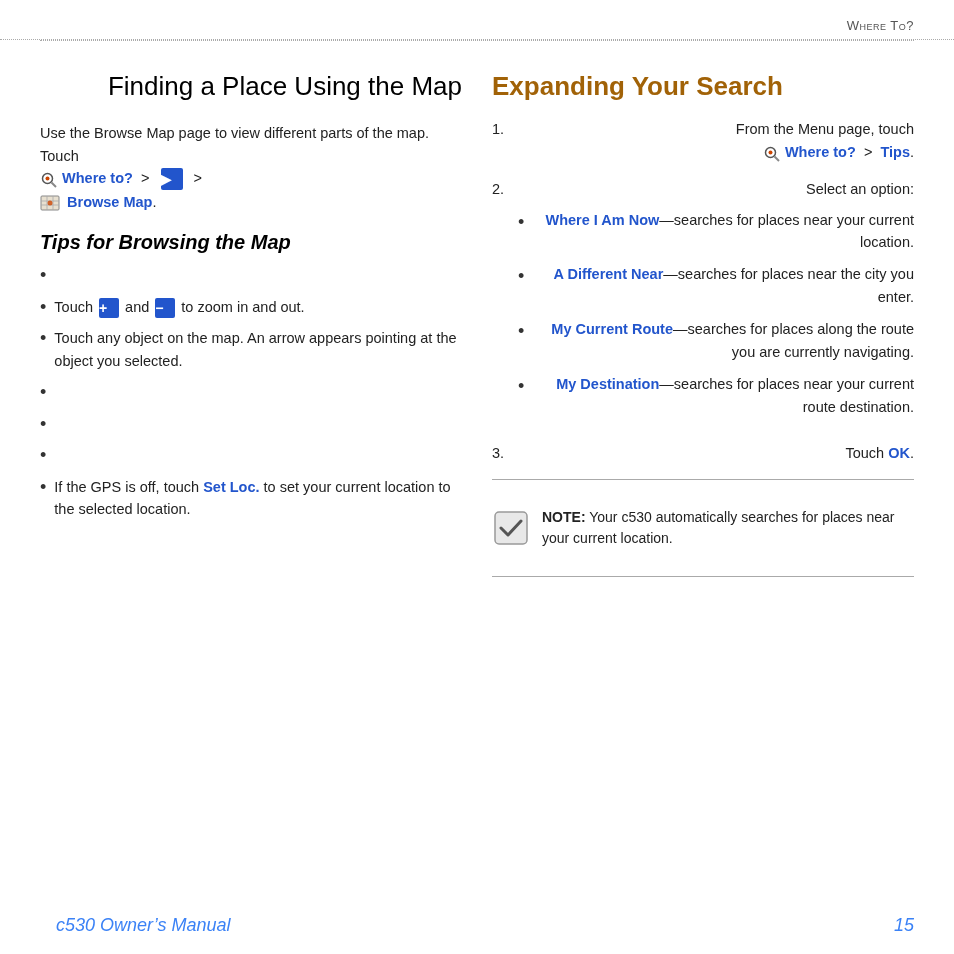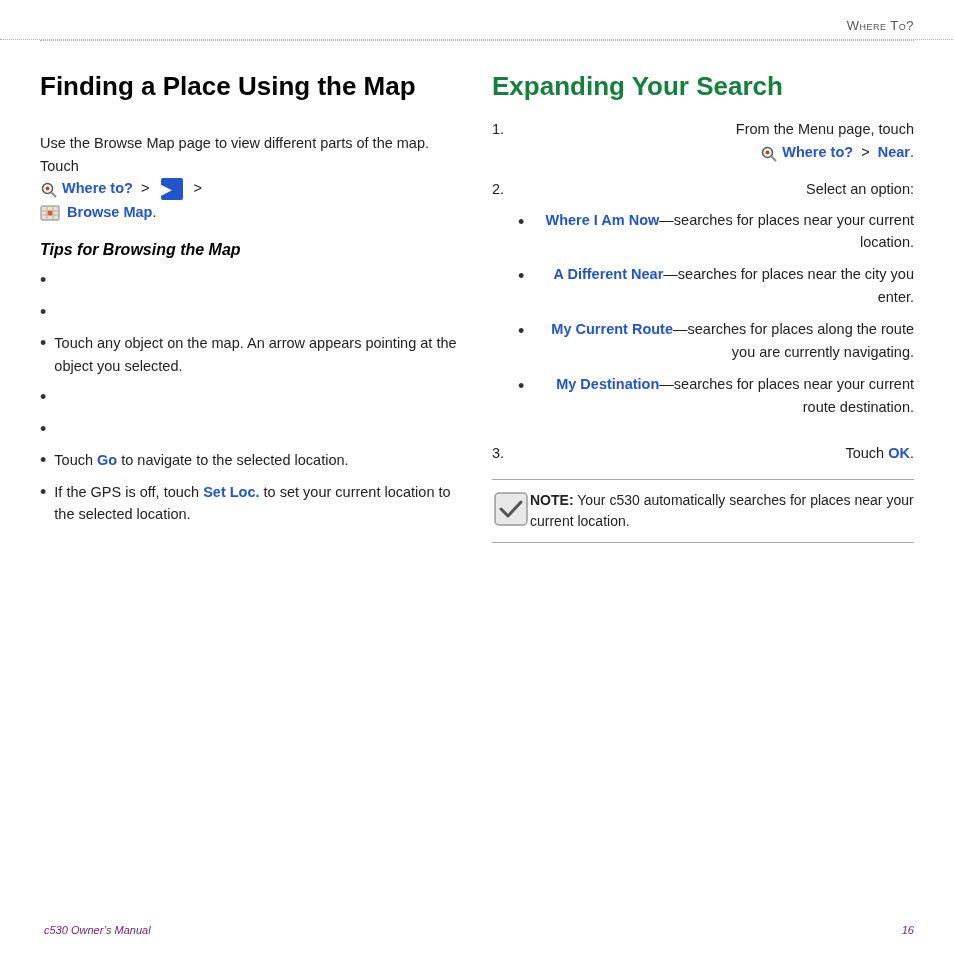--- a/index.html
+++ b/index.html
@@ -37,24 +37,25 @@
       max-width: 430px;
     }
 
     .right-column {
       flex: 1;
       max-width: 430px;
     }
 
     h1.section-title {
       font-size: 26px;
-      font-weight: 700;
+      font-weight: 400;
       color: #000;
       line-height: 1.2;
-      margin-bottom: 30px;
+      margin-bottom: 20px;
+      text-align: right;
     }
 
     .intro-text {
       font-size: 14.5px;
       line-height: 1.55;
       color: #222;
       margin-bottom: 18px;
     }
 
     .link-blue {
@@ -101,21 +102,21 @@
       display: inline-flex;
       align-items: center;
       justify-content: center;
       width: 20px;
       height: 20px;
       vertical-align: middle;
       margin-right: 3px;
     }
 
     h2.subsection-title {
-      font-size: 16px;
+      font-size: 20px;
       font-weight: 900;
       font-style: italic;
       color: #000;
       margin-top: 18px;
       margin-bottom: 10px;
     }
 
     ul.tips-list {
       list-style: none;
       padding: 0;
@@ -151,21 +152,21 @@
       font-weight: bold;
       vertical-align: middle;
       margin: 0 2px;
       border-radius: 2px;
     }
 
     
     h1.right-title {
       font-size: 26px;
       font-weight: 900;
-      color: #15803d;
+      color: #a16207;
       line-height: 1.2;
       margin-bottom: 16px;
     }
 
     ol.steps-list {
       list-style: none;
       padding: 0;
     }
 
     ol.steps-list > li {
@@ -208,25 +209,26 @@
     ul.options-list li .bullet {
       flex-shrink: 0;
       font-size: 18px;
       color: #333;
       margin-top: 0;
     }
 
     
     .note-box {
       display: flex;
+      gap: 12px;
       border-top: 1px solid #aaa;
       border-bottom: 1px solid #aaa;
-      padding: 10px 0;
+      padding: 27px 0;
       margin-top: 10px;
-      align-items: flex-start;
+      align-items: center;
     }
 
     .note-icon {
       flex-shrink: 0;
       width: 38px;
       height: 38px;
       display: flex;
       align-items: center;
       justify-content: center;
     }
@@ -238,27 +240,27 @@
     }
 
     .note-text strong {
       font-weight: 900;
     }
 
     
     .page-footer {
       position: absolute;
       bottom: 18px;
-      left: 4px;
+      left: 16px;
       right: 0;
       display: flex;
       justify-content: space-between;
       padding: 0 40px;
-      font-size: 11px;
-      color: #701a75;
+      font-size: 18px;
+      color: #3b82f6;
       font-style: italic;
     }
 
     .divider-line {
       border: none;
       border-top: 1px dotted #aaa;
       margin: 0 40px 0 40px;
     }
 
     
@@ -316,34 +318,38 @@
     </p>
 
     <h2 class="subsection-title">Tips for Browsing the Map</h2>
 
     <ul class="tips-list">
       <li>
         <span class="bullet">•</span>
       </li>
       <li>
         <span class="bullet">•</span>
+        <span>
+          Touch <span class="zoom-btn inline-icon">+</span>
+          and <span class="zoom-btn inline-icon">−</span>
+          to zoom in and out.
+        </span>
       </li>
       <li>
         <span class="bullet">•</span>
         <span>Touch any object on the map. An arrow appears pointing at the object you selected.</span>
       </li>
       <li>
         <span class="bullet">•</span>
       </li>
       <li>
         <span class="bullet">•</span>
       </li>
       <li>
         <span class="bullet">•</span>
-        <span>Touch <span class="link-blue">Go</span> to navigate to the selected location.</span>
       </li>
       <li>
         <span class="bullet">•</span>
         <span>If the GPS is off, touch <span class="link-blue">Set Loc.</span> to set your current location to the selected location.</span>
       </li>
     </ul>
 
   </div>
 
   <div class="right-column">
@@ -359,21 +365,21 @@
           <br>
           <span class="magnifier inline-icon">
             <svg width="18" height="18" viewBox="0 0 18 18">
               <circle cx="7.5" cy="7.5" r="5" stroke="#555" stroke-width="1.5" fill="none"></circle>
               <circle cx="7.5" cy="7.5" r="2" fill="#cc4400"></circle>
               <line x1="11.5" y1="11.5" x2="16" y2="16" stroke="#888" stroke-width="2"></line>
             </svg>
           </span>
           <span class="link-blue">Where to?</span>
           &nbsp;&gt;&nbsp;
-          <span class="link-blue">Near</span>.
+          <span class="link-blue">Tips</span>.
         </span>
       </li>
 
       <li>
         <span class="step-num">2.</span>
         <span class="step-content">
           Select an option:
           <ul class="options-list">
             <li>
               <span class="bullet">•</span>
@@ -416,14 +422,14 @@
         <strong>NOTE:</strong>
         <span> Your c530 automatically searches for places near your current location.</span>
       </p>
     </div>
 
   </div>
 </div>
 
 <div class="page-footer">
   <span>c530 Owner’s Manual</span>
-  <span>16</span>
+  <span>15</span>
 </div>
 
 </body></html>

